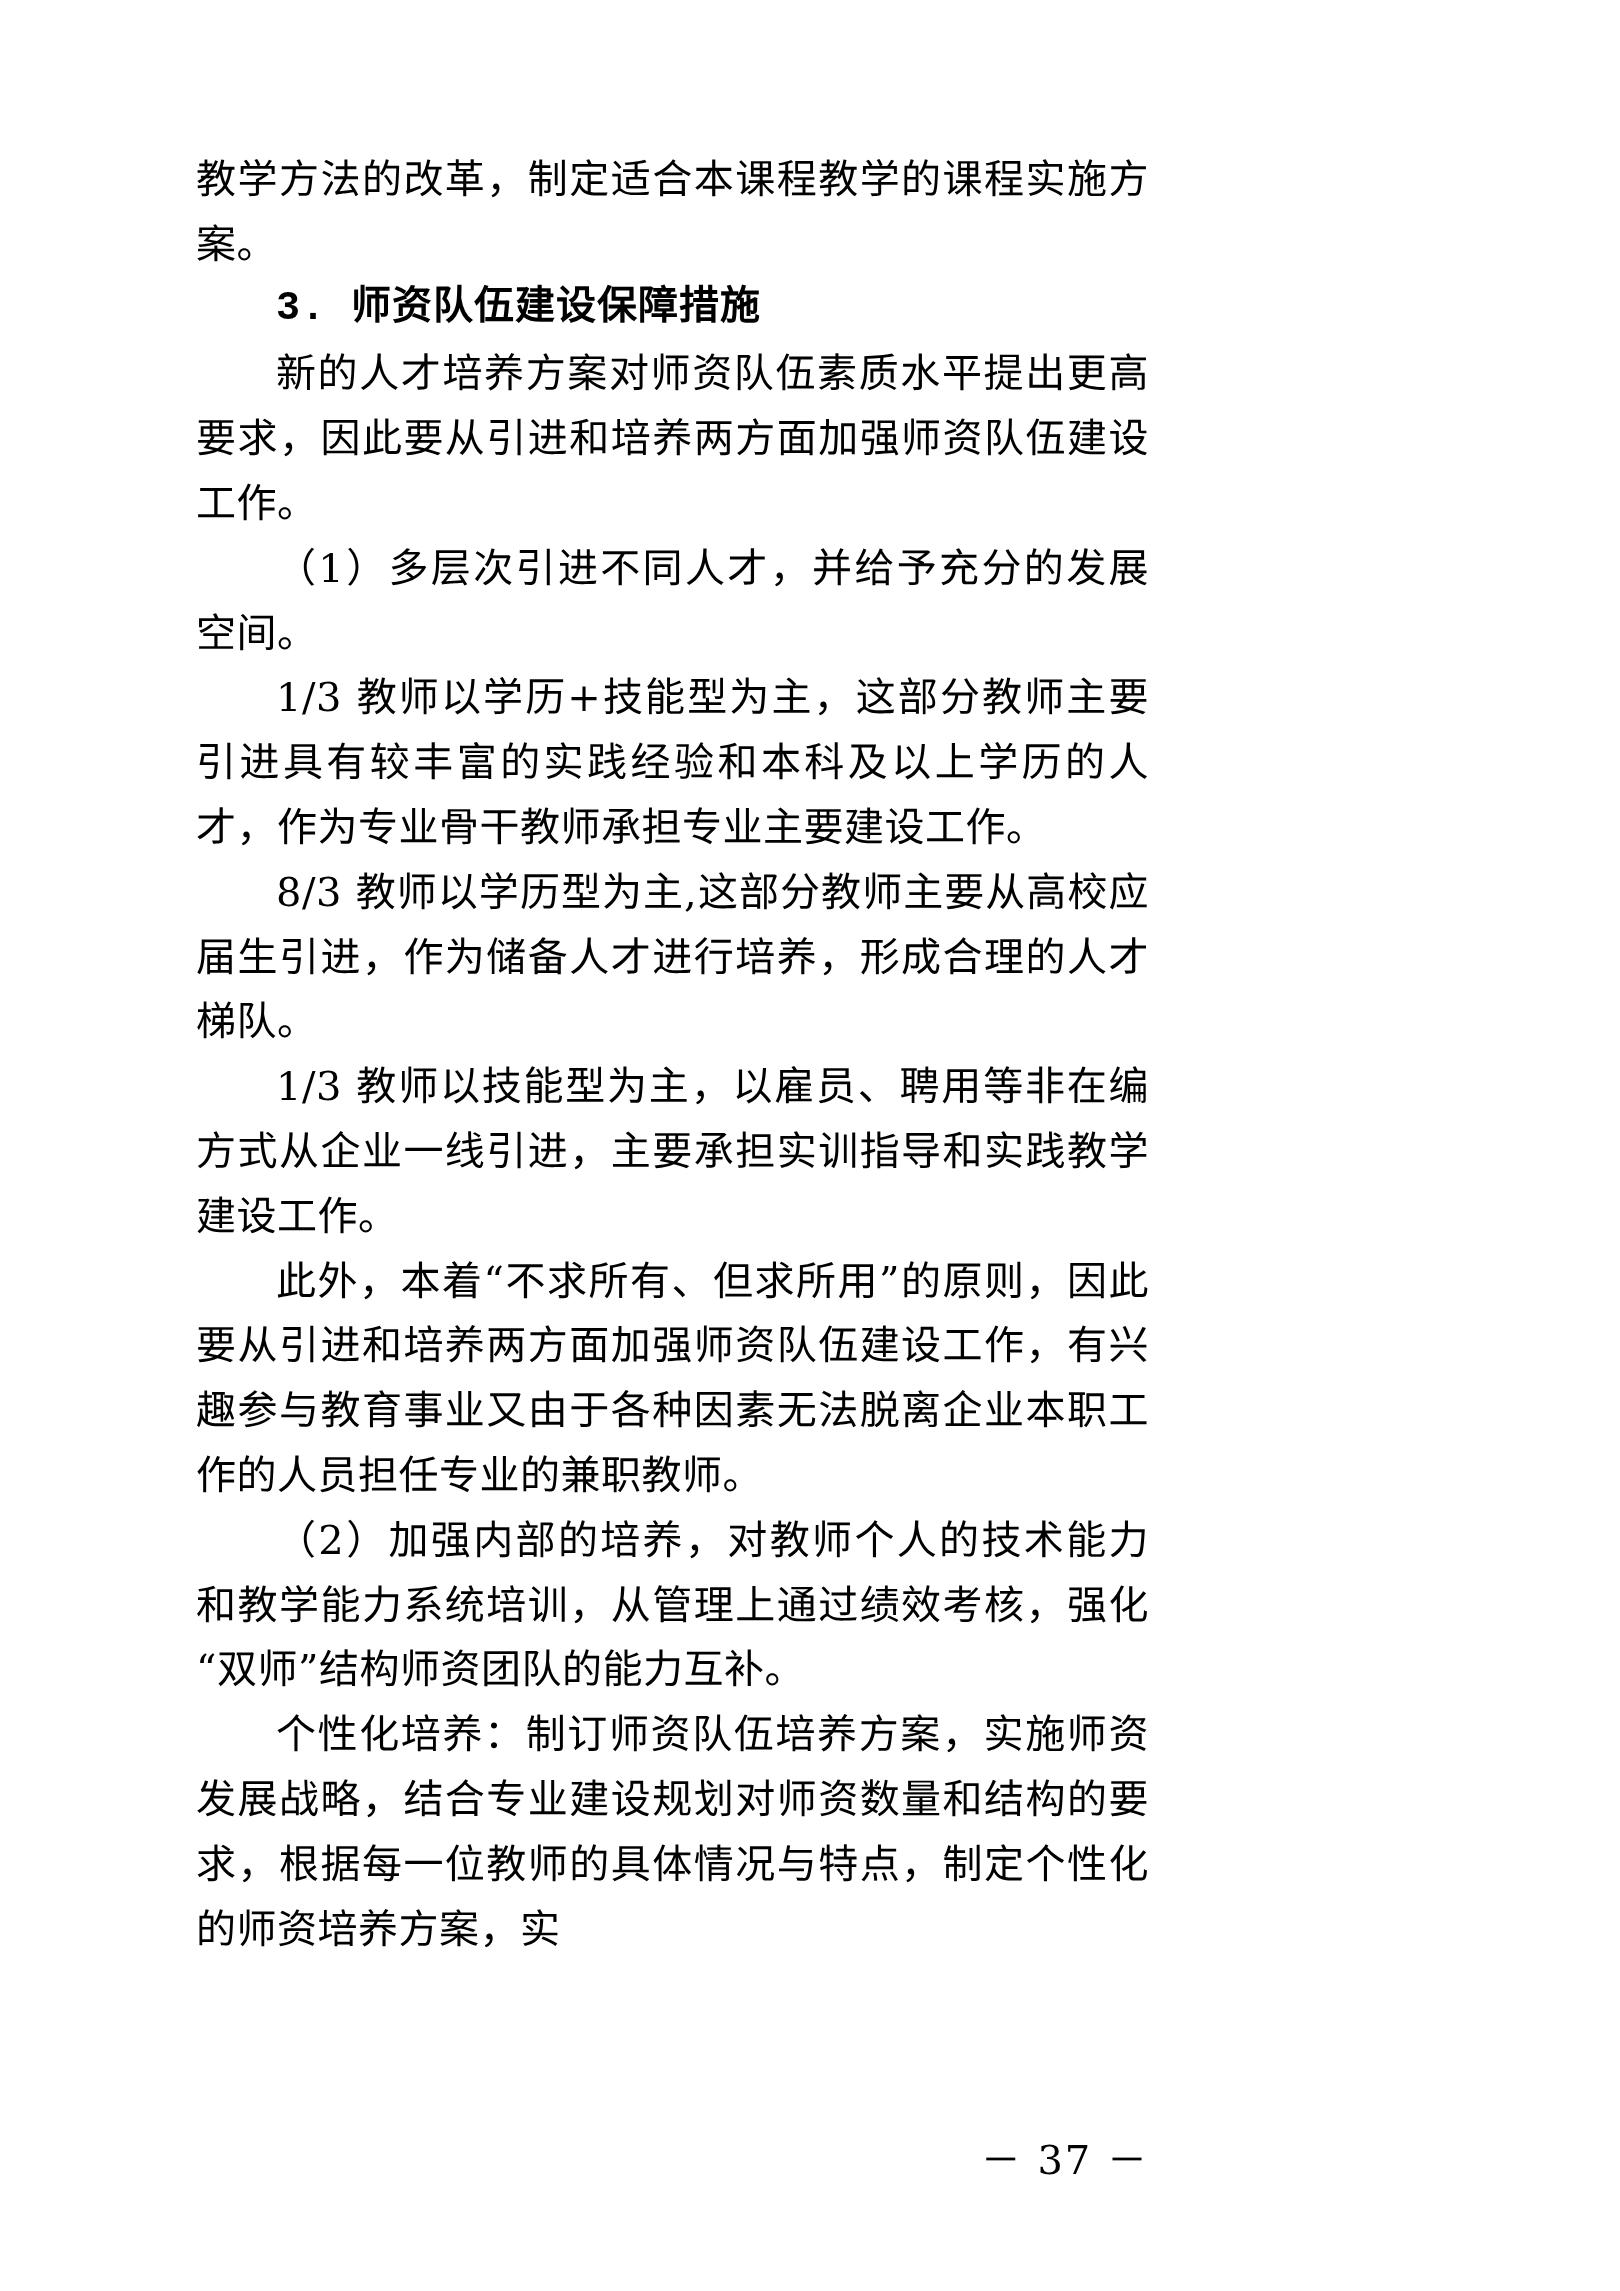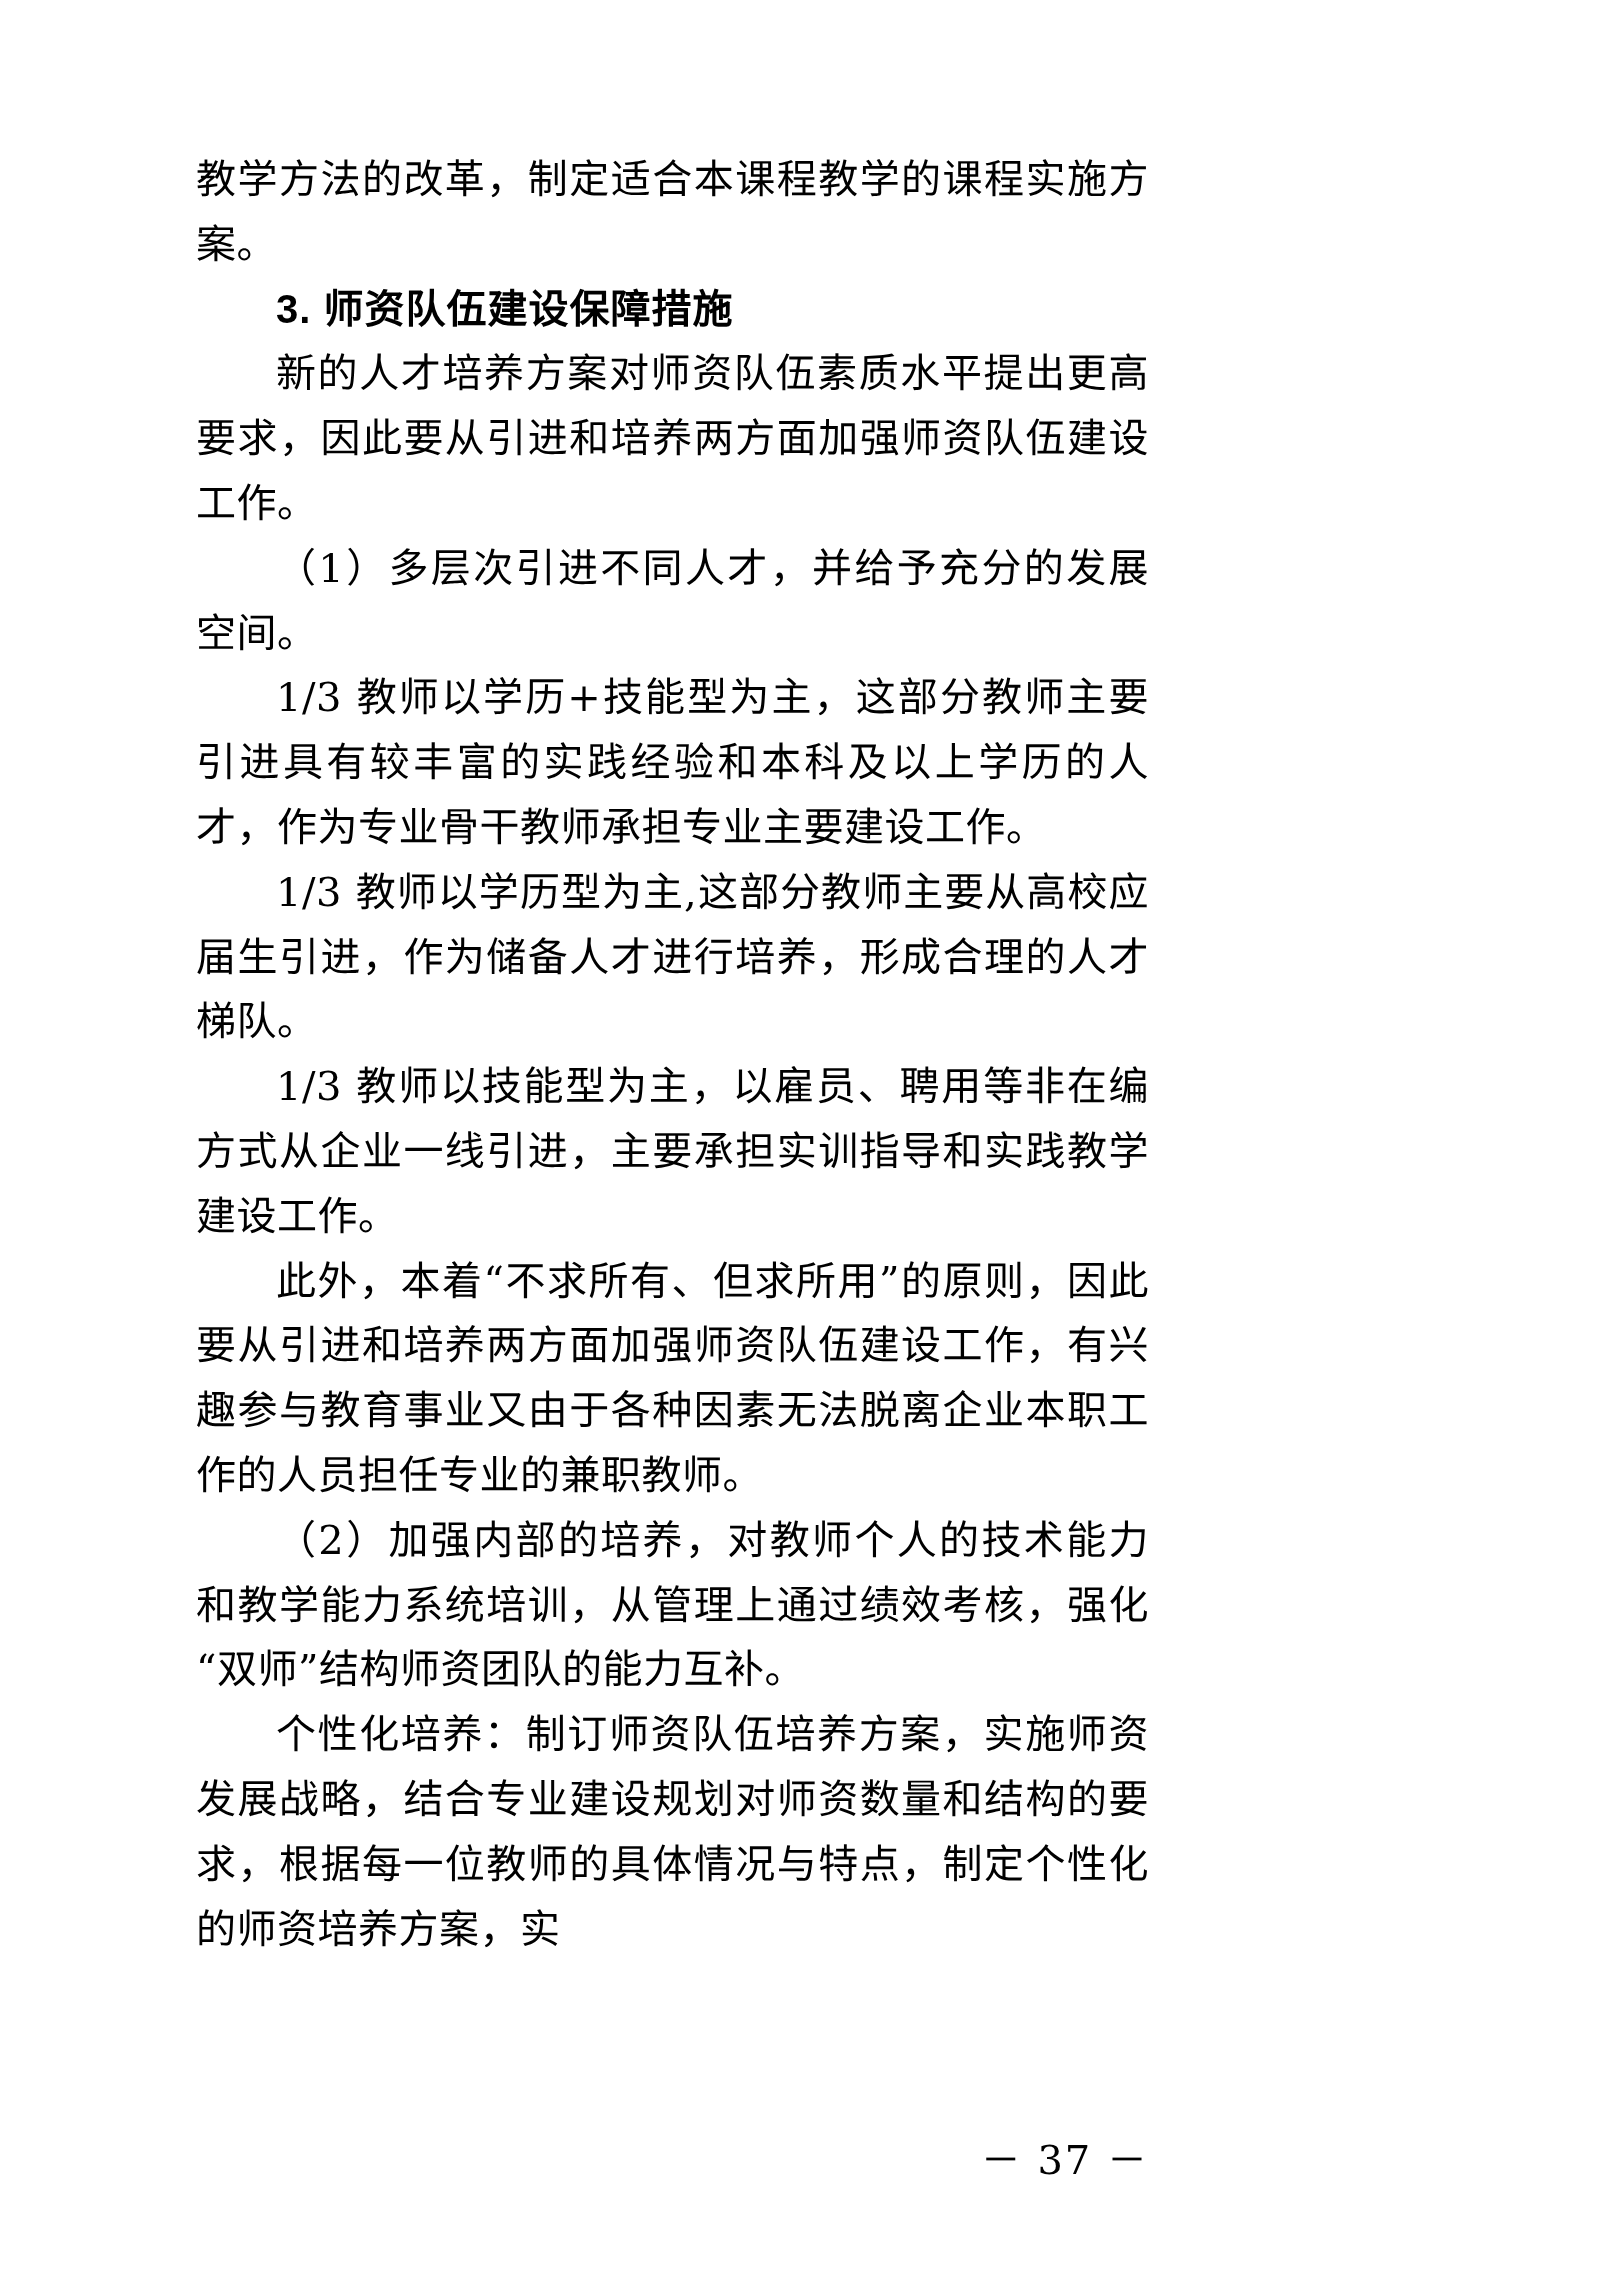--- a/index.html
+++ b/index.html
@@ -40,21 +40,21 @@
   }
   .para-flush {
     text-indent: 0;
   }
   .heading {
     text-indent: 2em;
     font-weight: bold;
     font-size: 40px;
     line-height: 1.62;
     letter-spacing: 1px;
-    font-family: Liberation Sans, sans-serif;
+    font-family: Liberation Mono, monospace;
   }
   .page-number {
     position: absolute;
     left: 0;
     right: 191px;
     bottom: 106px;
     text-align: right;
     font-size: 40px;
     font-family: "DejaVu Serif", "Liberation Serif", serif;
     letter-spacing: 2px;
@@ -72,21 +72,21 @@
 
 
     <p class="heading">3. 师资队伍建设保障措施</p>
 
     <p class="para-indent">新的人才培养方案对师资队伍素质水平提出更高要求，因此要从引进和培养两方面加强师资队伍建设工作。</p>
 
     <p class="para-indent">（1）多层次引进不同人才，并给予充分的发展空间。</p>
 
     <p class="para-indent">1/3 教师以学历+技能型为主，这部分教师主要引进具有较丰富的实践经验和本科及以上学历的人才，作为专业骨干教师承担专业主要建设工作。</p>
 
-    <p class="para-indent">1/3 教师以学历型为主,这部分教师主要从高校应届生引进，作为储备人才进行培养，形成合理的人才梯队。</p>
+    <p class="para-indent">8/3 教师以学历型为主,这部分教师主要从高校应届生引进，作为储备人才进行培养，形成合理的人才梯队。</p>
 
     <p class="para-indent">1/3 教师以技能型为主，以雇员、聘用等非在编方式从企业一线引进，主要承担实训指导和实践教学建设工作。</p>
 
     <p class="para-indent">此外，本着“不求所有、但求所用”的原则，因此要从引进和培养两方面加强师资队伍建设工作，有兴趣参与教育事业又由于各种因素无法脱离企业本职工作的人员担任专业的兼职教师。</p>
 
     <p class="para-indent">（2）加强内部的培养，对教师个人的技术能力和教学能力系统培训，从管理上通过绩效考核，强化“双师”结构师资团队的能力互补。</p>
 
     <p class="para-indent">个性化培养：制订师资队伍培养方案，实施师资发展战略，结合专业建设规划对师资数量和结构的要求，根据每一位教师的具体情况与特点，制定个性化的师资培养方案，实</p>
 
   </div>

